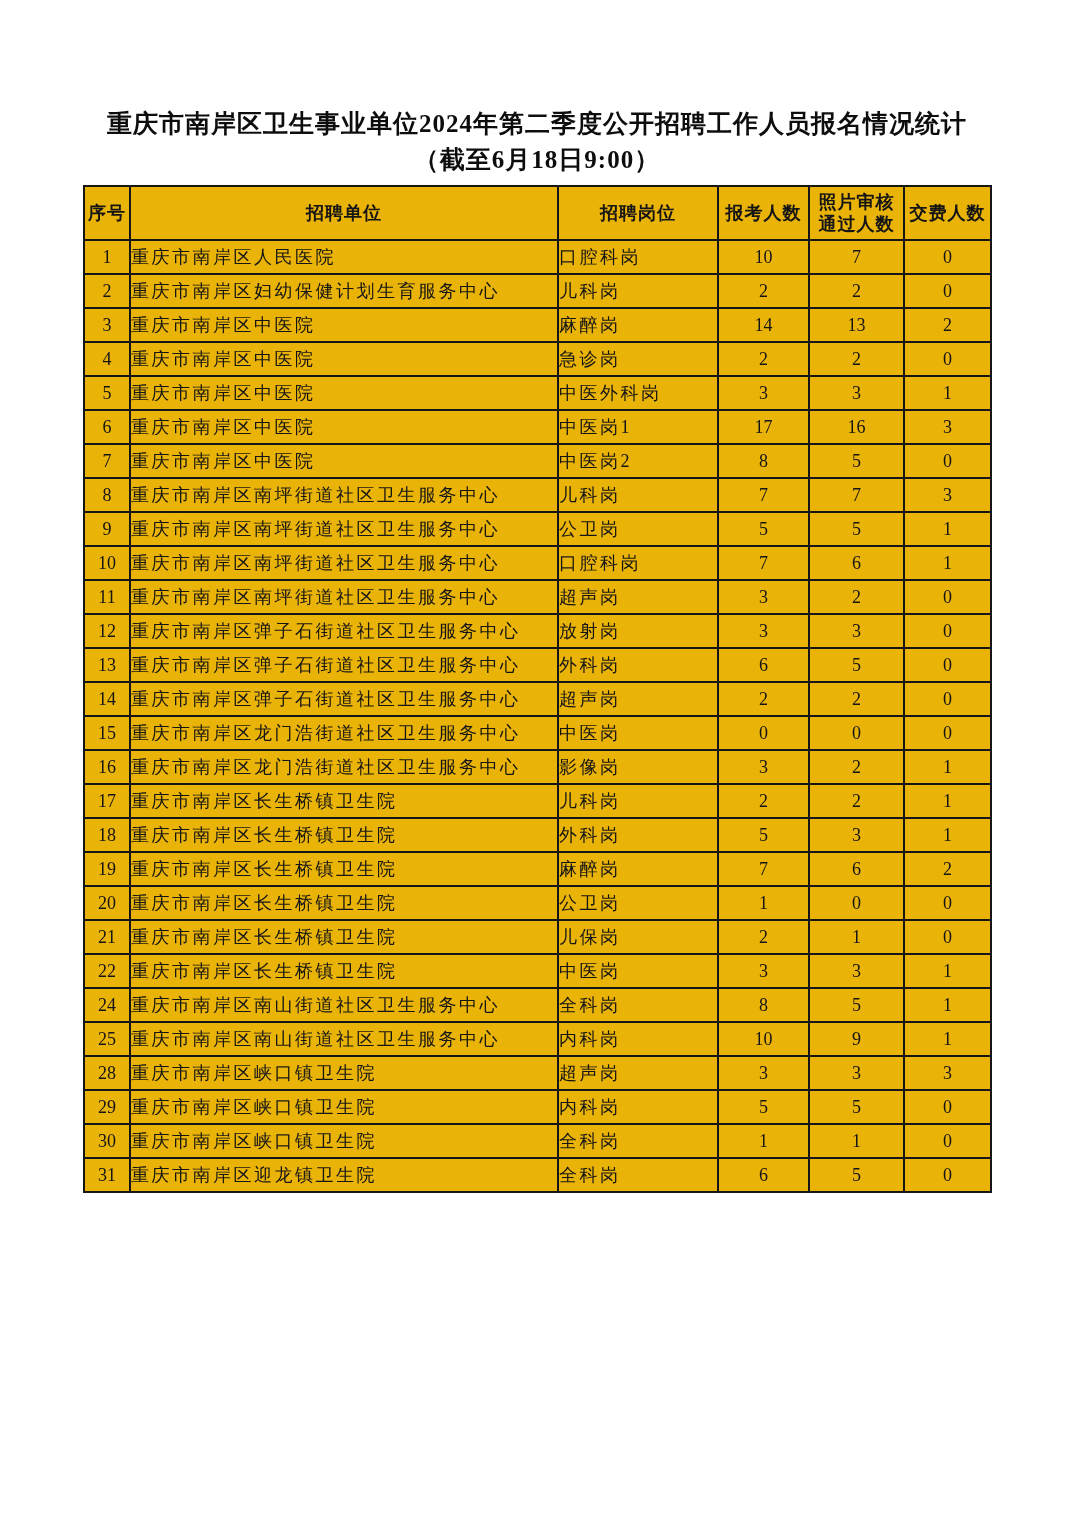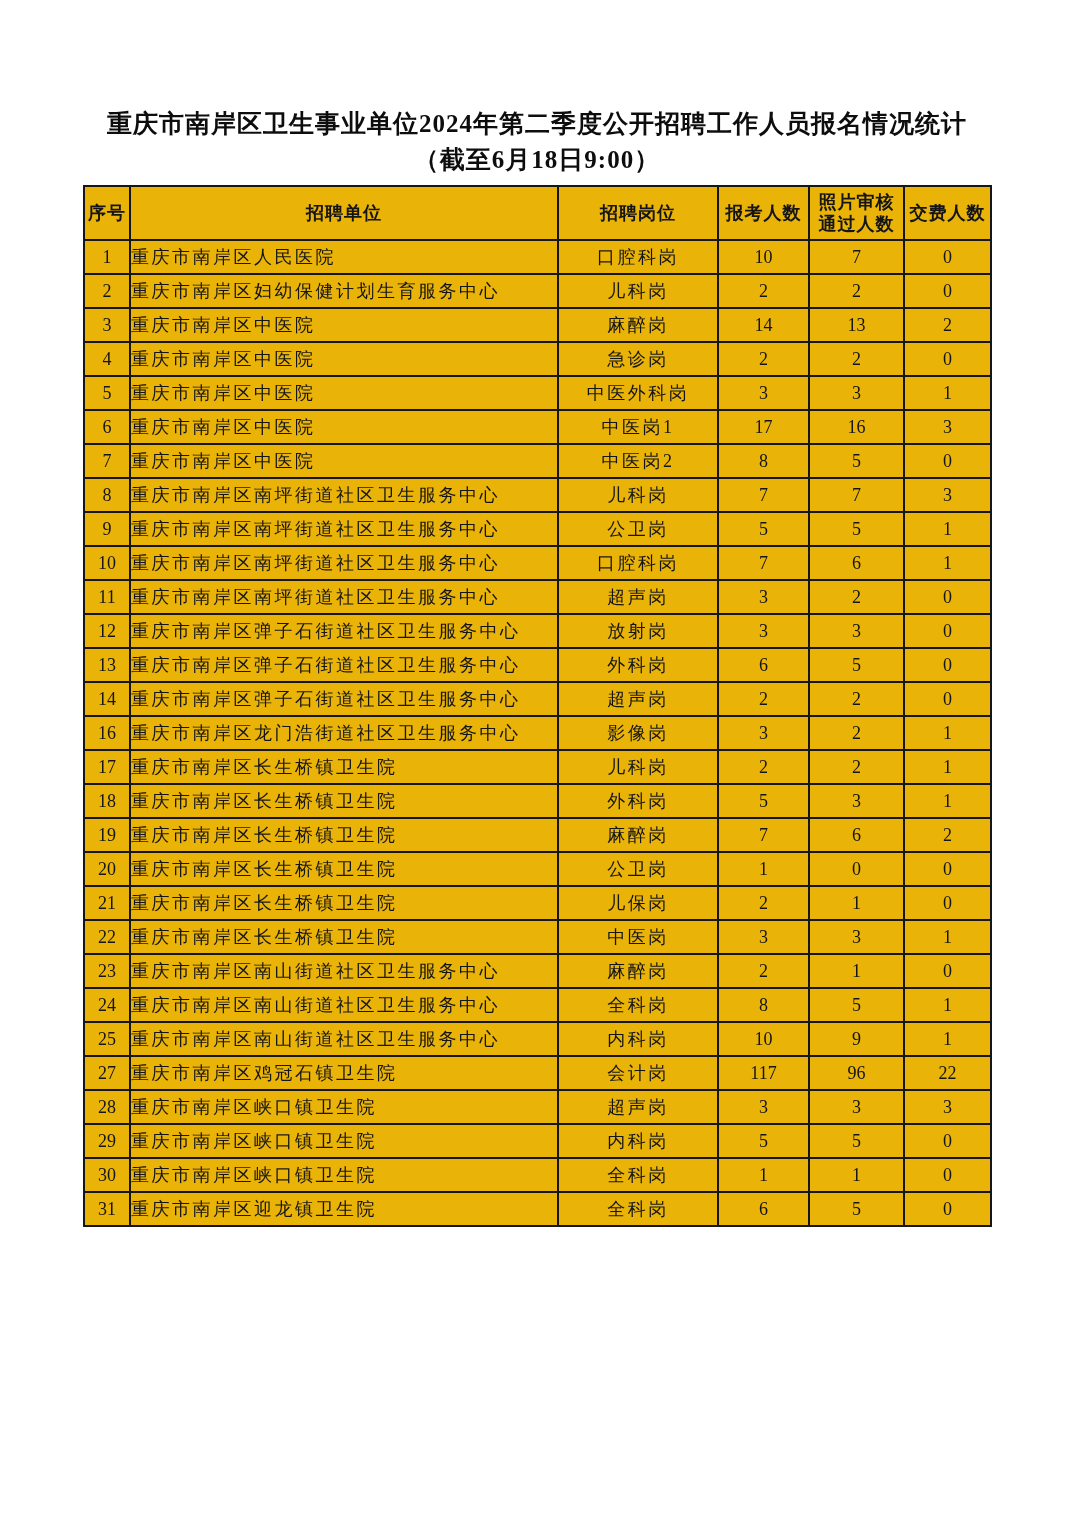--- a/index.html
+++ b/index.html
@@ -63,21 +63,21 @@
   
   col.c0 { width: 46px; }
   col.c1 { width: 428px; }
   col.c2 { width: 160px; }
   col.c3 { width: 91px; }
   col.c4 { width: 95px; }
   col.c5 { width: 87px; }
   
   td.c0 { text-align: center; }
   td.c1 { text-align: left; padding-left: 10px; letter-spacing: 2.5px; font-family: Liberation Serif, serif; }
-  td.c2 { text-align: center; padding-left: 8px;  letter-spacing: 2.5px; }
+  td.c2 { text-align: left; padding-left: 8px;  letter-spacing: 2.5px; }
   td.c3, td.c4, td.c5 { text-align: center; }
 </style>
 </head>
 <body>
 
 <div class="page">
 
   <div class="doc-title">
     <span class="t-line">重庆市南岸区卫生事业单位2024年第二季度公开招聘工作人员报名情况统计</span>
     <span class="t-line">（截至6月18日9:00）</span>
@@ -210,20 +210,28 @@
         </tr>
         <tr>
           <td class="c0">14</td>
           <td class="c1">重庆市南岸区弹子石街道社区卫生服务中心</td>
           <td class="c2">超声岗</td>
           <td class="c3">2</td>
           <td class="c4">2</td>
           <td class="c5">0</td>
         </tr>
         <tr>
+          <td class="c0">15</td>
+          <td class="c1">重庆市南岸区龙门浩街道社区卫生服务中心</td>
+          <td class="c2">中医岗</td>
+          <td class="c3">0</td>
+          <td class="c4">0</td>
+          <td class="c5">0</td>
+        </tr>
+        <tr>
           <td class="c0">16</td>
           <td class="c1">重庆市南岸区龙门浩街道社区卫生服务中心</td>
           <td class="c2">影像岗</td>
           <td class="c3">3</td>
           <td class="c4">2</td>
           <td class="c5">1</td>
         </tr>
         <tr>
           <td class="c0">17</td>
           <td class="c1">重庆市南岸区长生桥镇卫生院</td>
@@ -264,54 +272,38 @@
           <td class="c4">1</td>
           <td class="c5">0</td>
         </tr>
         <tr>
           <td class="c0">22</td>
           <td class="c1">重庆市南岸区长生桥镇卫生院</td>
           <td class="c2">中医岗</td>
           <td class="c3">3</td>
           <td class="c4">3</td>
           <td class="c5">1</td>
-        </tr>
-        <tr>
-          <td class="c0">23</td>
-          <td class="c1">重庆市南岸区南山街道社区卫生服务中心</td>
-          <td class="c2">麻醉岗</td>
-          <td class="c3">2</td>
-          <td class="c4">1</td>
-          <td class="c5">0</td>
         </tr>
         <tr>
           <td class="c0">24</td>
           <td class="c1">重庆市南岸区南山街道社区卫生服务中心</td>
           <td class="c2">全科岗</td>
           <td class="c3">8</td>
           <td class="c4">5</td>
           <td class="c5">1</td>
         </tr>
         <tr>
           <td class="c0">25</td>
           <td class="c1">重庆市南岸区南山街道社区卫生服务中心</td>
           <td class="c2">内科岗</td>
           <td class="c3">10</td>
           <td class="c4">9</td>
           <td class="c5">1</td>
         </tr>
         <tr>
-          <td class="c0">27</td>
-          <td class="c1">重庆市南岸区鸡冠石镇卫生院</td>
-          <td class="c2">会计岗</td>
-          <td class="c3">117</td>
-          <td class="c4">96</td>
-          <td class="c5">22</td>
-        </tr>
-        <tr>
           <td class="c0">28</td>
           <td class="c1">重庆市南岸区峡口镇卫生院</td>
           <td class="c2">超声岗</td>
           <td class="c3">3</td>
           <td class="c4">3</td>
           <td class="c5">3</td>
         </tr>
         <tr>
           <td class="c0">29</td>
           <td class="c1">重庆市南岸区峡口镇卫生院</td>

